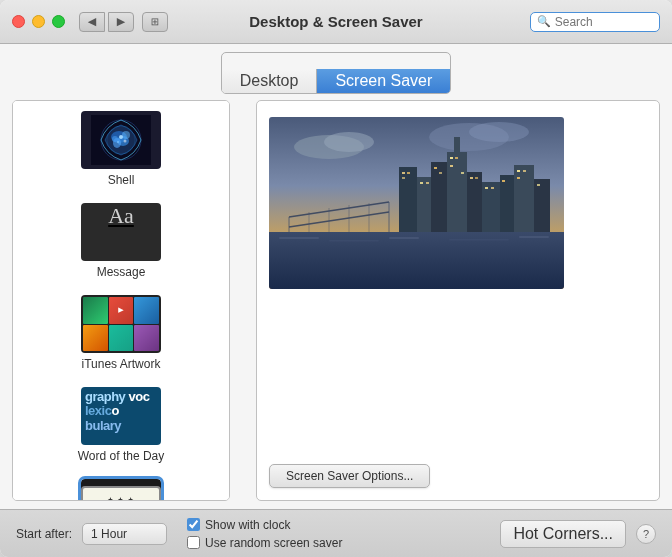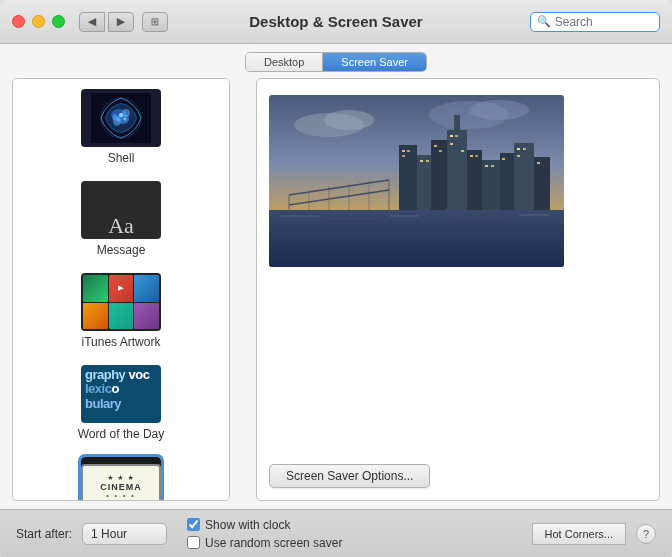--- a/index.html
+++ b/index.html
@@ -135,25 +135,26 @@
 
     .tab-group {
       display: flex;
       border: 1px solid #b0b0b0;
       border-radius: 5px;
       overflow: hidden;
     }
 
     .tab {
       padding: 3px 18px;
-      font-size: 11px;
+      font-size: 16px;
       cursor: pointer;
       background: linear-gradient(to bottom, #f5f5f5, #e8e8e8);
       color: #444;
       border: none;
+      margin-top: 16px;
     }
 
     .tab.active {
       background: linear-gradient(to bottom, #5b9de1, #3a7fd4);
       color: white;
       font-weight: 500;
     }
 
     .tab:first-child {
       border-right: 1px solid #b0b0b0;
@@ -231,22 +232,23 @@
     }
 
     .shell-fractal {
       width: 60px;
       height: 50px;
     }
 
     .thumb-message {
       background: #2a2a2a;
       display: flex;
-      align-items: flex-end;
-      justify-content: center;
+      align-items: flex-start;
+      justify-content: center;
+      text-decoration: underline;
     }
 
     .message-aa {
       font-size: 22px;
       color: #d0d0d0;
       font-family: Georgia, serif;
     }
 
     .thumb-itunes {
       background: #222;
@@ -400,23 +402,23 @@
 
     .checkbox-label {
       font-size: 12px;
       color: #333;
     }
 
     .hot-corners-btn {
       margin-left: auto;
       background: linear-gradient(to bottom, #f5f5f5, #e0e0e0);
       border: 1px solid #b0b0b0;
-      border-radius: 0;
+      border-radius: 5px;
       padding: 4px 12px;
-      font-size: 11px;
+      font-size: 16px;
       color: #333;
       cursor: pointer;
     }
 
     .help-btn {
       width: 20px;
       height: 20px;
       border-radius: 50%;
       background: linear-gradient(to bottom, #f5f5f5, #e0e0e0);
       border: 1px solid #b0b0b0;

